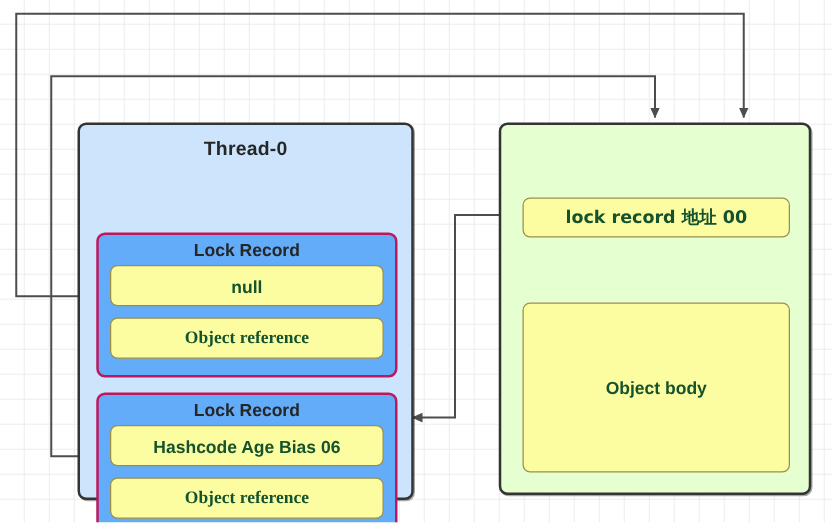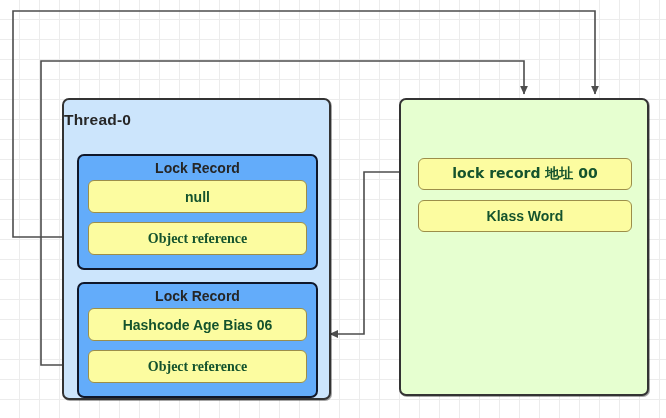--- a/index.html
+++ b/index.html
@@ -49,34 +49,35 @@
     top: 98px;
     width: 250px;
     height: 298px;
     background: #E6FFD0;
   }
   .outer-title {
     position: absolute;
     left: 0;
     right: 0;
     top: 11px;
-    text-align: left;
+    text-align: center;
     font-size: 15.5px;
     font-weight: bold;
     color: #262626;
     letter-spacing: 0.2px;
   }
 
   
   .lock-record {
     position: absolute;
     box-sizing: border-box;
     background: #63ACFA;
-    border: 2px solid #0f172a;
+    border: 2px solid #be185d;
     border-radius: 7px;
+    margin-top: 32px;
   }
   #lock-record-1 { left: 13px; top: 54px; width: 241px; height: 116px; }
   #lock-record-2 { left: 13px; top: 182px; width: 241px; height: 116px; }
   .lock-record-title {
     position: absolute;
     left: 0; right: 0; top: 4px;
     text-align: center;
     font-size: 14px;
     font-weight: bold;
     color: #262626;
@@ -139,16 +140,16 @@
     <div class="lock-record" id="lock-record-2">
       <div class="lock-record-title">Lock Record</div>
       <div class="field slot-a">Hashcode Age Bias 06</div>
       <div class="field slot-b">Object reference</div>
     </div>
   </div>
 
   <div class="outer-box" id="object-box">
 
     <div class="field zh" id="obj-field-lockrecord">lock record 地址 00</div>
-    <div class="field" id="obj-field-klassword">Klass Word</div>
+    <div class="field" id="obj-field-body">Object body</div>
   </div>
 
 </div>
 
 </body></html>

